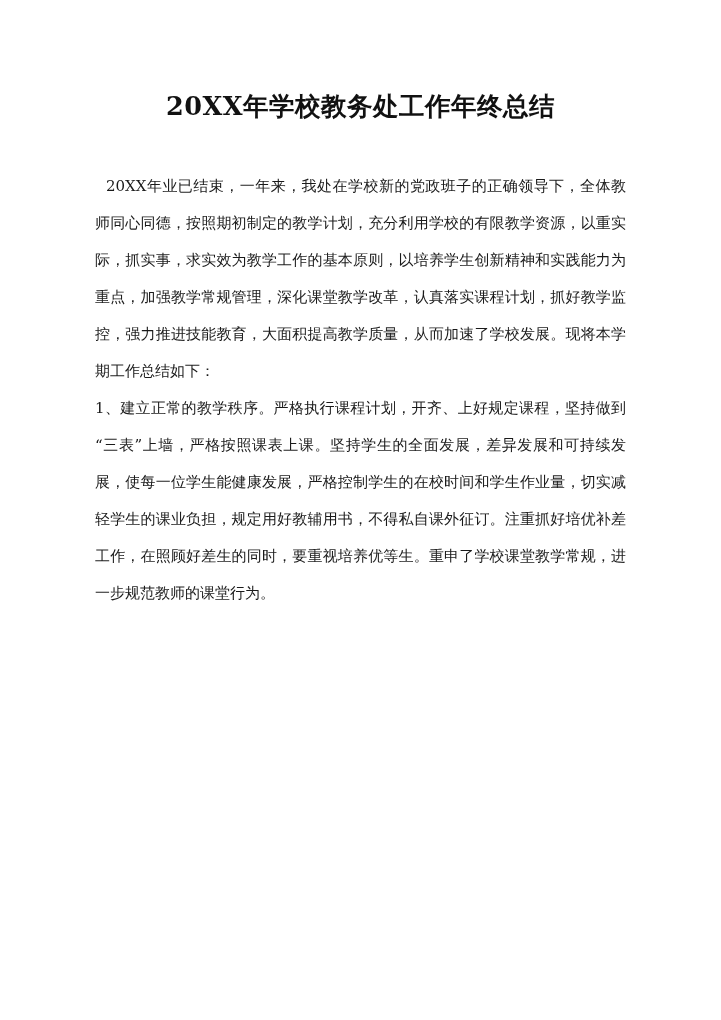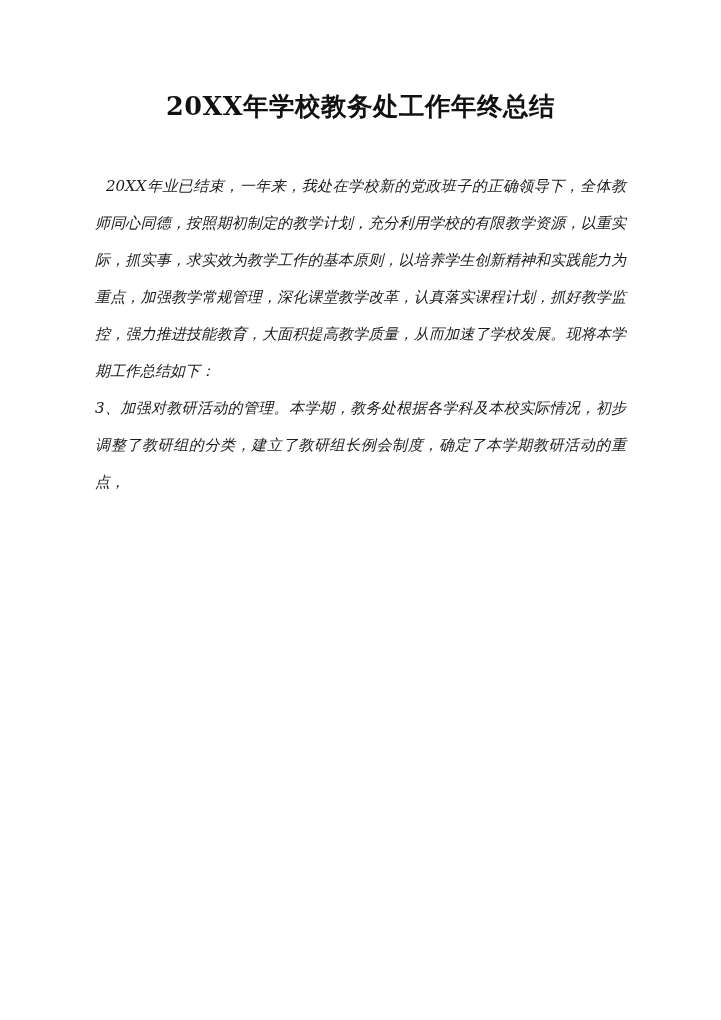--- a/index.html
+++ b/index.html
@@ -46,21 +46,20 @@
     width: 531px;
     white-space: nowrap;
     color: #111111;
   }
 
   .blocks {
     position: absolute;
     left: 0;
     top: 168px;
     width: 531px;
-    font-style: italic;
   }
 
   .para {
     margin: 0;
     font-size: 15px;
     line-height: 37px;
     text-align: justify;
     text-justify: inter-ideograph;
     text-align-last: left;
     letter-spacing: 0;
@@ -84,21 +83,21 @@
 
   <div class="page-body">
 
     <h1 class="doc-title">20XX年学校教务处工作年终总结</h1>
 
     <div class="blocks">
 
       <p class="para indent">20XX年业已结束，一年来，我处在学校新的党政班子的正确领导下，全体教师同心同德，按照期初制定的教学计划，充分利用学校的有限教学资源，以重实际，抓实事，求实效为教学工作的基本原则，以培养学生创新精神和实践能力为重点，加强教学常规管理，深化课堂教学改革，认真落实课程计划，抓好教学监控，强力推进技能教育，大面积提高教学质量，从而加速了学校发展。现将本学期工作总结如下：</p>
 
 
+      <p class="para">1、建立正常的教学秩序。严格执行课程计划，开齐、上好规定课程，坚持做到“三表”上墙，严格按照课表上课。坚持学生的全面发展，差异发展和可持续发展，使每一位学生能健康发展，严格控制学生的在校时间和学生作业量，切实减轻学生的课业负担，规定用好教辅用书，不得私自课外征订。注重抓好培优补差工作，在照顾好差生的同时，要重视培养优等生。重申了学校课堂教学常规，进一步规范教师的课堂行为。</p>
 
 
-      <p class="para">3、加强对教研活动的管理。本学期，教务处根据各学科及本校实际情况，初步调整了教研组的分类，建立了教研组长例会制度，确定了本学期教研活动的重点，</p>
 
     </div>
 
   </div>
 
 </div>
 
 </body></html>

